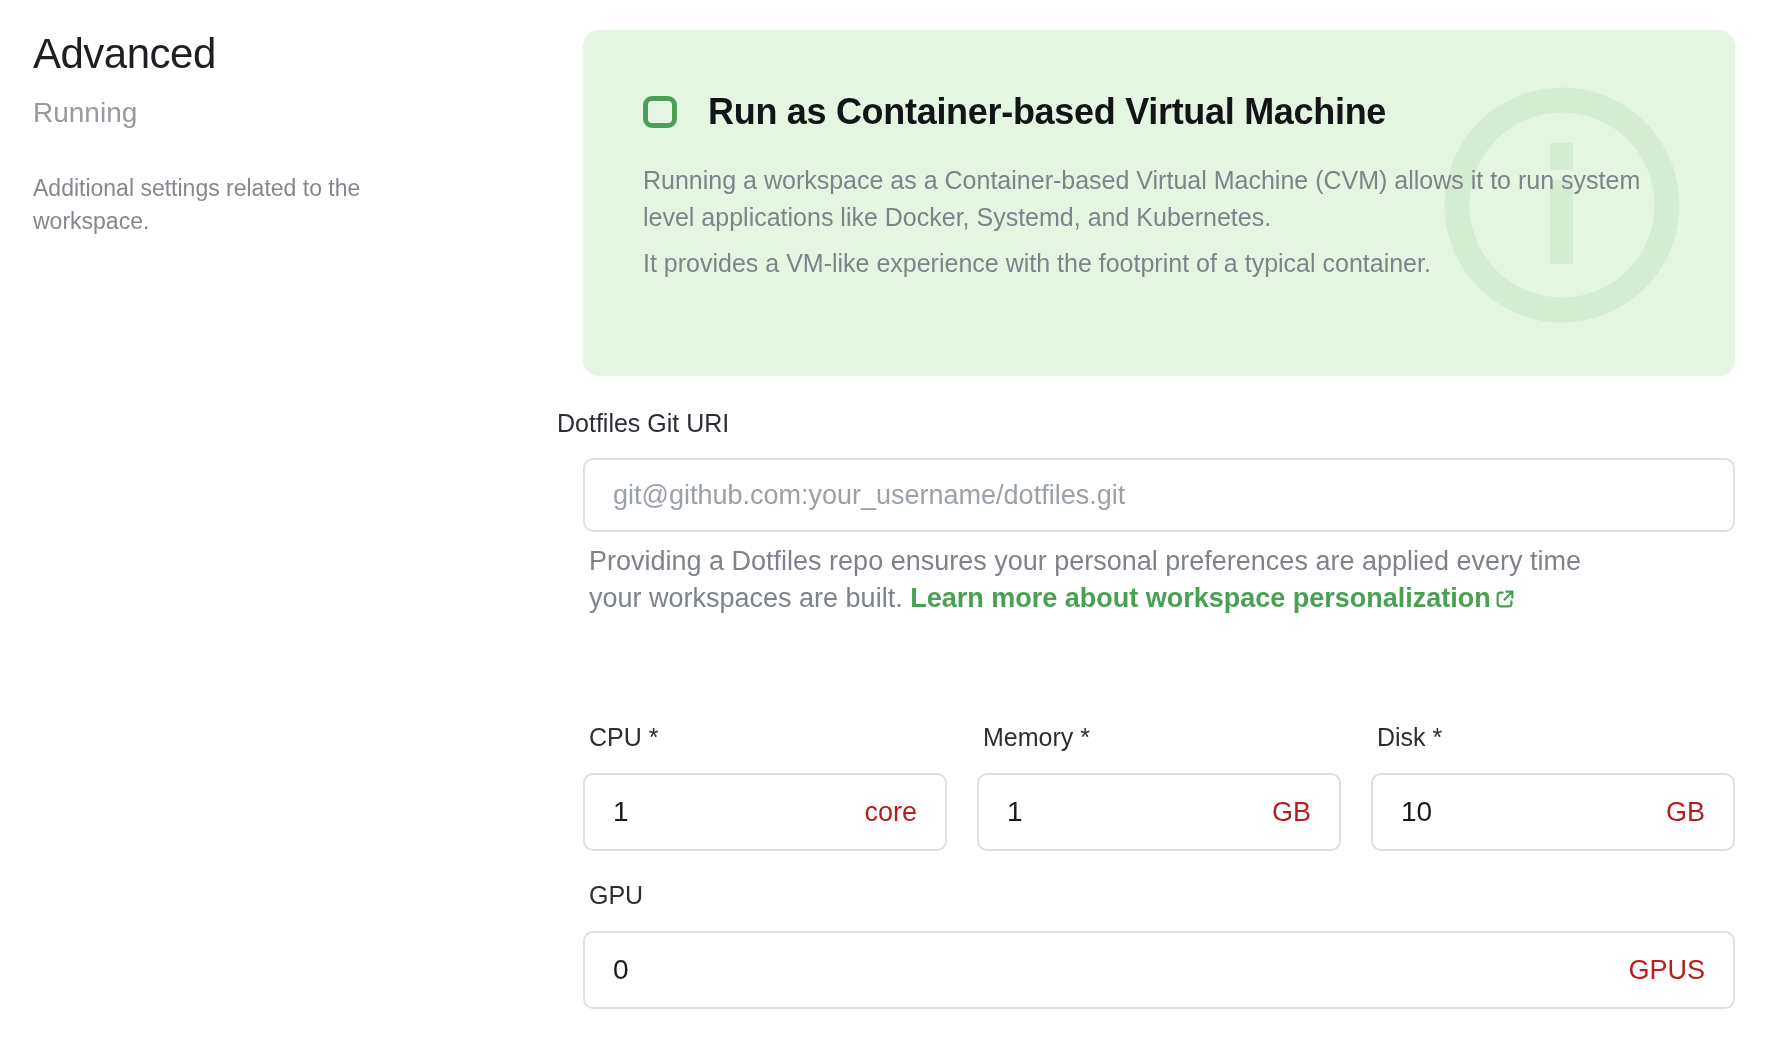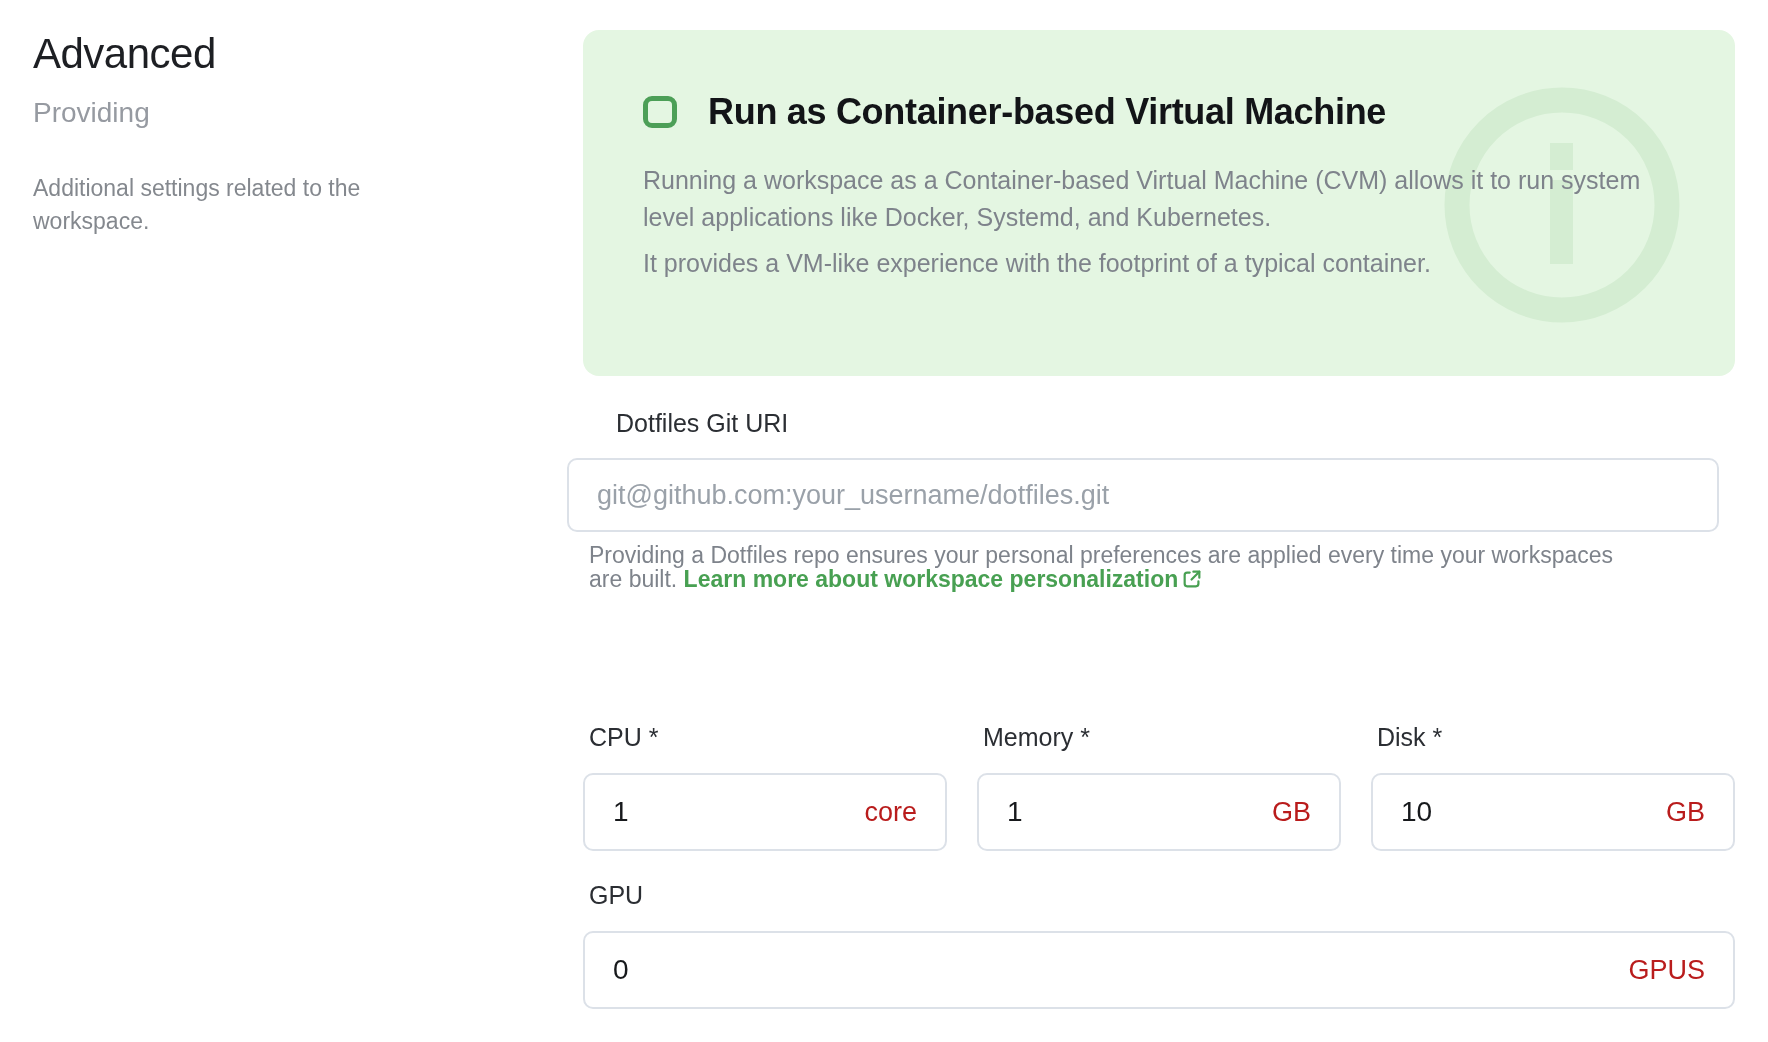--- a/index.html
+++ b/index.html
@@ -22,31 +22,31 @@
   .banner-title { font-size: 36px; font-weight: 700; color: #121417; letter-spacing: -0.3px; line-height: 40px; }
   .banner-p { position: absolute; left: 60px; width: 1045px; font-size: 25px; line-height: 37px; color: #7e838b; }
   .banner-p1 { top: 132px; }
   .banner-p2 { top: 215px; }
   .banner-link { position: absolute; left: 60px; top: 270px; display: inline-flex; align-items: center; gap: 15px;
                  font-size: 25px; font-weight: 700; color: #48a052; cursor: pointer; text-decoration: none; }
   .banner-link svg { display: block; }
 
   
   .field-label { position: absolute; font-size: 25px; line-height: 32px; color: #2b2e33; }
-  .dotfiles-label { left: 616px; top: 407px; }
+  .dotfiles-label { left: 557px; top: 407px; }
   .input-box { position: absolute; background: #ffffff; border: 2px solid #dce1e8; border-radius: 10px;
                display: flex; align-items: center; padding: 0 28px; }
   .input-box input { border: none; outline: none; background: transparent; flex: 1 1 auto; min-width: 0;
                      font-family: "Liberation Sans", sans-serif; font-size: 27px; color: #17191c; }
   .input-box input::placeholder { color: #9aa1a9; opacity: 1; }
-  .dotfiles-input-box { left: 567px; top: 458px; width: 1152px; height: 74px; }
+  .dotfiles-input-box { left: 583px; top: 458px; width: 1152px; height: 74px; }
   .unit { flex: 0 0 auto; font-size: 27px; color: #b91c1c; padding-left: 12px; }
 
   .helper { position: absolute; left: 589px; top: 543px; width: 1035px;
-            font-size: 23px; line-height: 24px; color: #7e838b; }
+            font-size: 27px; line-height: 37px; color: #7e838b; }
   .helper-link { font-weight: 700; color: #48a052; cursor: pointer; text-decoration: none;
                  display: inline-flex; align-items: center; gap: 3px; white-space: nowrap; }
   .helper-link svg { display: inline-block; vertical-align: -3px; }
 
   
   .res-label-cpu    { left: 589px;  top: 721px; }
   .res-label-memory { left: 983px;  top: 721px; }
   .res-label-disk   { left: 1377px; top: 721px; }
   .res-box { top: 773px; width: 364px; height: 78px; }
   .res-box-cpu    { left: 583px; }
@@ -57,21 +57,21 @@
   
   .gpu-label { left: 589px; top: 879px; }
   .gpu-box { left: 583px; top: 931px; width: 1152px; height: 78px; }
   .gpu-box input { font-size: 28px; }
 </style>
 </head>
 <body>
 
 <div class="left-panel">
   <div class="left-title">Advanced</div>
-  <div class="left-subtitle">Providing</div>
+  <div class="left-subtitle">Running</div>
   <div class="left-desc">Additional settings related to the workspace.</div>
 </div>
 
 <div class="banner">
   <svg class="banner-watermark" width="1152" height="346" viewBox="0 0 1152 346">
     <circle cx="979" cy="175" r="105" fill="none" stroke="#d4edd2" stroke-width="25"></circle>
     <rect x="967" y="113" width="23" height="27" fill="#d4edd2"></rect>
     <rect x="967" y="150" width="23" height="84" fill="#d4edd2"></rect>
   </svg>
 

